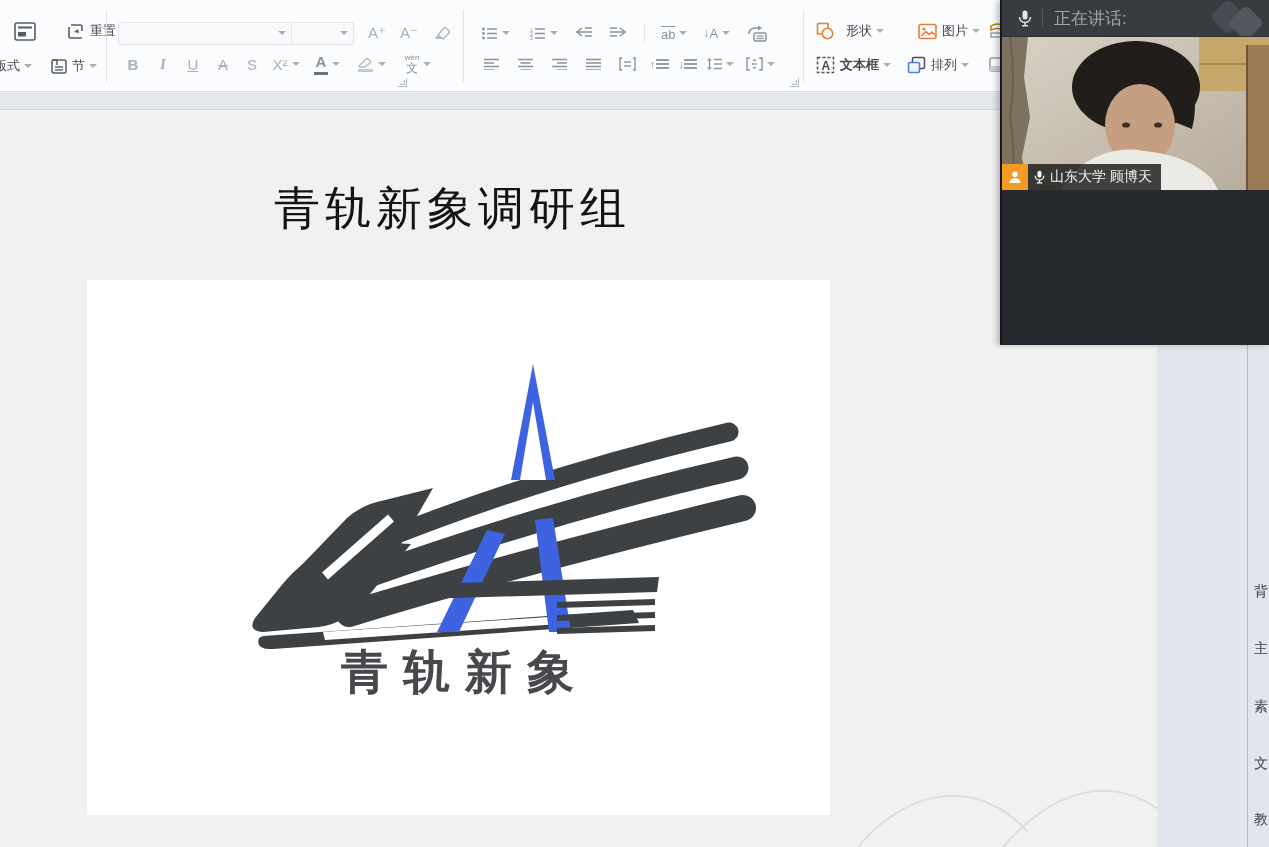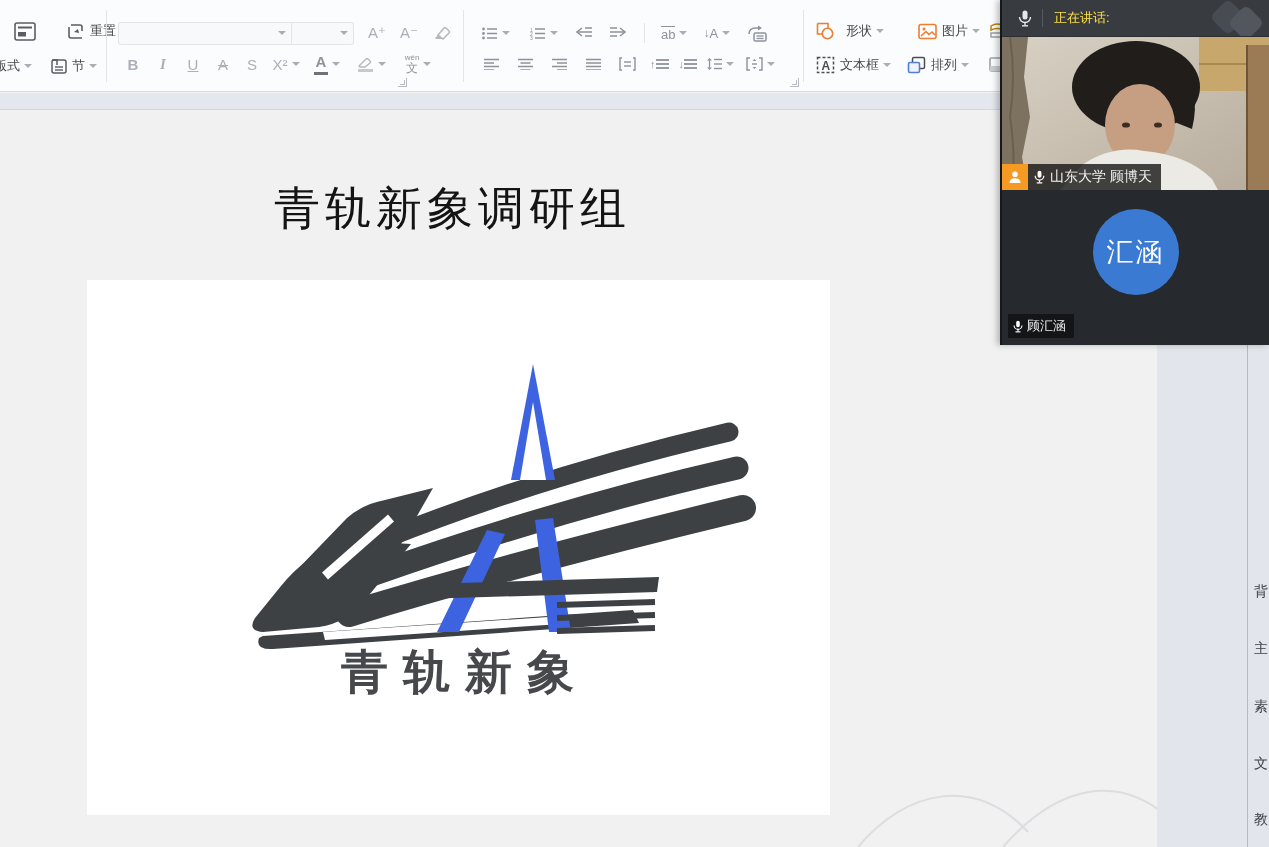--- a/index.html
+++ b/index.html
@@ -30,21 +30,21 @@
   .deco-arcs { position:absolute; left:848px; top:662px; }
 
   
   .side-panel { position:absolute; left:1157px; top:235px; width:112px; height:502px; background:#e2e5eb; }
   .side-div { position:absolute; left:90px; top:0; width:1px; height:502px; background:#b6b9bf; }
   .side-frag { position:absolute; left:97px; width:15px; height:18px; overflow:hidden; font-size:14px; color:#3c4044; }
 
   
   .meeting { position:absolute; left:1000px; top:0; width:269px; height:345px; background:#26292d; border-left:2px solid #17181a; box-shadow:-3px 0 6px rgba(0,0,0,.25); }
   .m-header { position:relative; width:100%; height:37px; background:#383c41; border-bottom:1px solid #2b2e32; display:flex; align-items:center; overflow:hidden; }
-  .m-title { font-size:13px; color:#fde047; margin-left:11px; }
+  .m-title { font-size:17px; color:#a3a3a3; margin-left:11px; }
   .m-div { width:1px; height:18px; background:#565a60; margin-left:10px; }
   .m-logo { position:absolute; right:-4px; top:-8px; width:60px; height:50px; }
   .m-logo .dia { position:absolute; width:26px; height:26px; border-radius:6px; transform:rotate(45deg); }
   .tile1 { position:relative; width:100%; height:153px; overflow:hidden; }
   .tile2 { position:relative; width:100%; height:155px; background:#26292d; overflow:hidden; }
   .name-strip { position:absolute; left:0; bottom:0; display:flex; align-items:stretch; height:26px; }
   .badge { width:26px; height:26px; background:#f59a23; display:flex; align-items:center; justify-content:center; }
   .name-bg { background:rgba(15,15,15,.78); display:flex; align-items:center; padding:0 9px 0 6px; }
   .name-txt { font-size:14px; color:#f2f2f2; margin-left:5px; white-space:nowrap; }
   .avatar { position:absolute; left:50%; top:19px; transform:translateX(-50%); width:86px; height:86px; border-radius:50%; background:#3a7ad2; display:flex; align-items:center; justify-content:center; }
@@ -307,21 +307,21 @@
         <span class="tb-lbl" style="margin-left:5px;">图片</span>
           <span class="caret"></span>
       </span>
     </div>
     <div class="row2" style="top:52px;">
       <span class="ib">
         <svg width="19" height="18" viewBox="0 0 19 18">
             <rect x="1.5" y="1.5" width="16" height="15" fill="none" stroke="#4a4e54" stroke-width="1.5" stroke-dasharray="3 2"></rect>
             <text x="5.5" y="13.5" font-size="12" font-weight="bold" fill="#4a4e54">A</text>
           </svg>
-        <span class="tb-lbl" style="margin-left:5px;">文本框</span>
+        <span class="tb-lbl" style="margin-left:5px;font-weight:bold;">文本框</span>
           <span class="caret"></span>
       </span>
       <span class="ib" style="margin-left:16px;">
         <svg width="19" height="18" viewBox="0 0 19 18">
             <rect x="5.5" y="1.5" width="12" height="11" rx="1.5" fill="none" stroke="#4a4e54" stroke-width="1.5"></rect>
             <rect x="1.5" y="6.5" width="11" height="10" rx="1.5" fill="#eef3fc" stroke="#4f7fd9" stroke-width="1.6"></rect>
           </svg>
         <span class="tb-lbl" style="margin-left:5px;font-family:Liberation Mono, monospace;">排列</span>
           <span class="caret"></span>
       </span>
@@ -447,27 +447,13 @@
           <rect x="4.5" y="0.5" width="5" height="9" rx="2.5" fill="#ffffff"></rect>
             <path d="M1.5,7 a5.5,5.5 0 0 0 11,0" fill="none" stroke="#ffffff" stroke-width="1.6"></path>
             <line x1="7" y1="12.5" x2="7" y2="15.5" stroke="#ffffff" stroke-width="1.6"></line>
             <line x1="3.5" y1="16" x2="10.5" y2="16" stroke="#ffffff" stroke-width="1.6"></line>
         </svg>
         <span class="name-txt">山东大学 顾博天</span>
       </span>
     </div>
   </div>
 
-  <div class="tile2">
-    <div class="avatar">
-      <span>汇涵</span>
-    </div>
-    <div class="name-strip2">
-      <svg width="10" height="13" viewBox="0 0 14 17">
-        <rect x="4.5" y="0.5" width="5" height="9" rx="2.5" fill="#ffffff"></rect>
-          <path d="M1.5,7 a5.5,5.5 0 0 0 11,0" fill="none" stroke="#ffffff" stroke-width="1.6"></path>
-          <line x1="7" y1="12.5" x2="7" y2="15.5" stroke="#ffffff" stroke-width="1.6"></line>
-          <line x1="3.5" y1="16" x2="10.5" y2="16" stroke="#ffffff" stroke-width="1.6"></line>
-      </svg>
-      <span class="name-txt2">顾汇涵</span>
-    </div>
-  </div>
 </div>
 
 </body></html>

